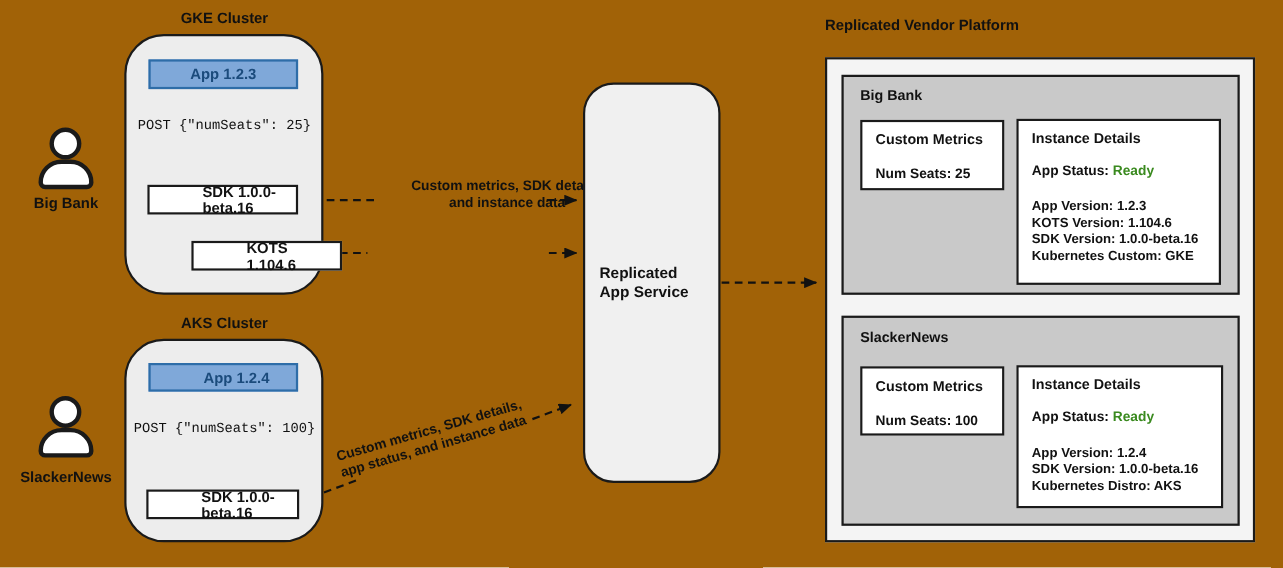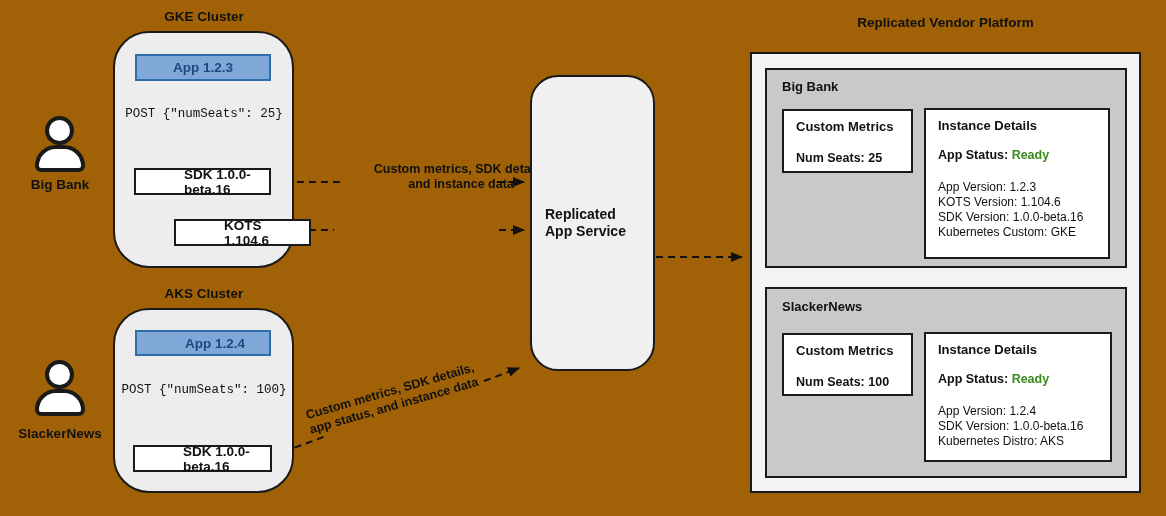--- a/index.html
+++ b/index.html
@@ -35,29 +35,29 @@
   .edge-label{font-weight:bold;font-size:12.5px;line-height:14.5px;text-align:center;}
   .user-head{box-sizing:border-box;width:29px;height:29px;border:4px solid #1a1a1a;border-radius:50%;background:#fff;}
   .user-body{box-sizing:border-box;width:50px;height:27px;border:4px solid #1a1a1a;border-radius:24px 24px 7px 7px;background:#fff;}
   .user-label{font-weight:bold;font-size:13.5px;text-align:center;}
   .service-box{
     background:var(--service-fill); border:2px solid #1a1a1a; border-radius:28px;
     box-sizing:border-box; font-weight:bold; font-size:14px; line-height:17px;
   }
   .service-box .inner{width:95px;}
   .platform-box{background:var(--platform-fill); border:2px solid #1a1a1a; box-sizing:border-box;}
-  .platform-title{font-weight:bold;font-size:13.5px;text-align:center;}
+  .platform-title{font-weight:bold;font-size:13.5px;}
   .customer-panel{background:var(--panel-fill); border:2px solid #1a1a1a; box-sizing:border-box; position:absolute;}
   .panel-header{position:absolute;font-weight:bold;font-size:13px;}
   .inner-card{position:absolute;background:#fff;border:2px solid #1a1a1a;box-sizing:border-box;}
   .card-title{position:absolute;left:12px;top:8px;font-weight:bold;font-size:13px;white-space:nowrap;}
   .card-value{position:absolute;left:12px;top:40px;font-weight:bold;font-size:12.5px;white-space:nowrap;}
   .status-line{position:absolute;left:12px;top:38px;font-weight:bold;font-size:12.5px;white-space:nowrap;}
   .status-ready{color:var(--ready-green);}
-  .detail-lines{position:absolute;left:12px;top:70px;font-weight:normal;font-size:12px;line-height:15px;}
+  .detail-lines{position:absolute;left:12px;top:70px;font-weight:bold;font-size:12px;line-height:15px;}
   .detail-line{white-space:nowrap;}
   svg.connectors{position:absolute;left:0;top:0;pointer-events:none;}
   .dash{stroke:var(--line-color);stroke-width:2;stroke-dasharray:7 5;fill:none;}
 </style>
 </head>
 <body>
 
 <div class="canvas">
 
   <svg class="connectors" width="1166" height="516">
@@ -102,21 +102,21 @@
   <div class="abs post-text" style="left:112px;top:383px;width:184px;">POST {"numSeats": 100}</div>
   <div class="abs node-box ctr" style="left:133px;top:445px;width:139px;height:27px;">SDK 1.0.0-beta.16</div>
 
   <div class="abs user-head" style="left:45px;top:360px;"></div>
   <div class="abs user-body" style="left:35px;top:389px;"></div>
   <div class="abs user-label" style="left:5px;top:426px;width:110px;">SlackerNews</div>
 
   <div class="abs edge-label" style="left:327px;top:162px;width:178px;margin-left:45px;">Custom metrics, SDK details, and instance data</div>
   <div class="abs edge-label" style="left:300px;top:384px;width:184px;transform:rotate(-16deg);">Custom metrics, SDK details, app status, and instance data</div>
 
-  <div class="abs service-box ctr" style="left:530px;top:75px;width:125px;height:296px;">
+  <div class="abs service-box ctr" style="left:530px;top:75px;width:125px;height:364px;">
     <div class="inner ctr">Replicated App Service</div>
   </div>
 
   <div class="abs platform-title" style="left:750px;top:15px;width:391px;">Replicated Vendor Platform</div>
   <div class="abs platform-box" style="left:750px;top:52px;width:391px;height:441px;">
 
     <div class="customer-panel" style="left:13px;top:14px;width:362px;height:200px;">
       <div class="panel-header" style="left:15px;top:9px;">Big Bank</div>
       <div class="inner-card" style="left:15px;top:39px;width:131px;height:64px;">
         <div class="card-title">Custom Metrics</div>

